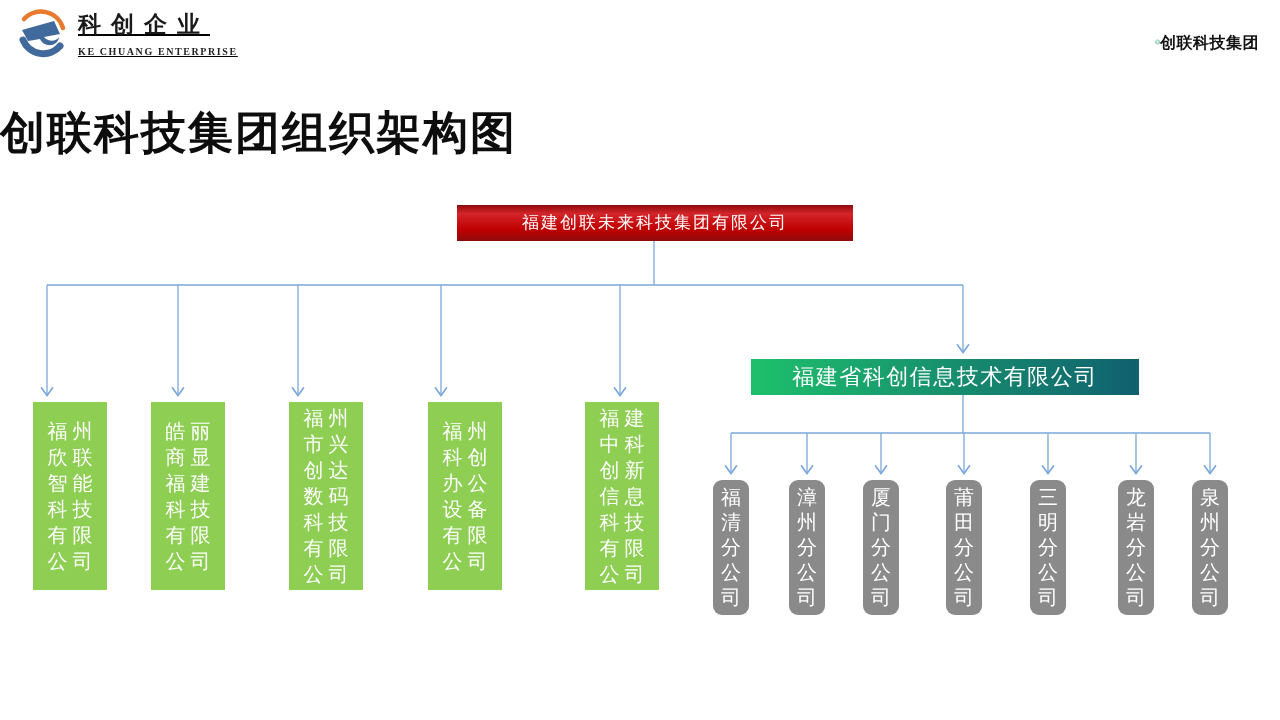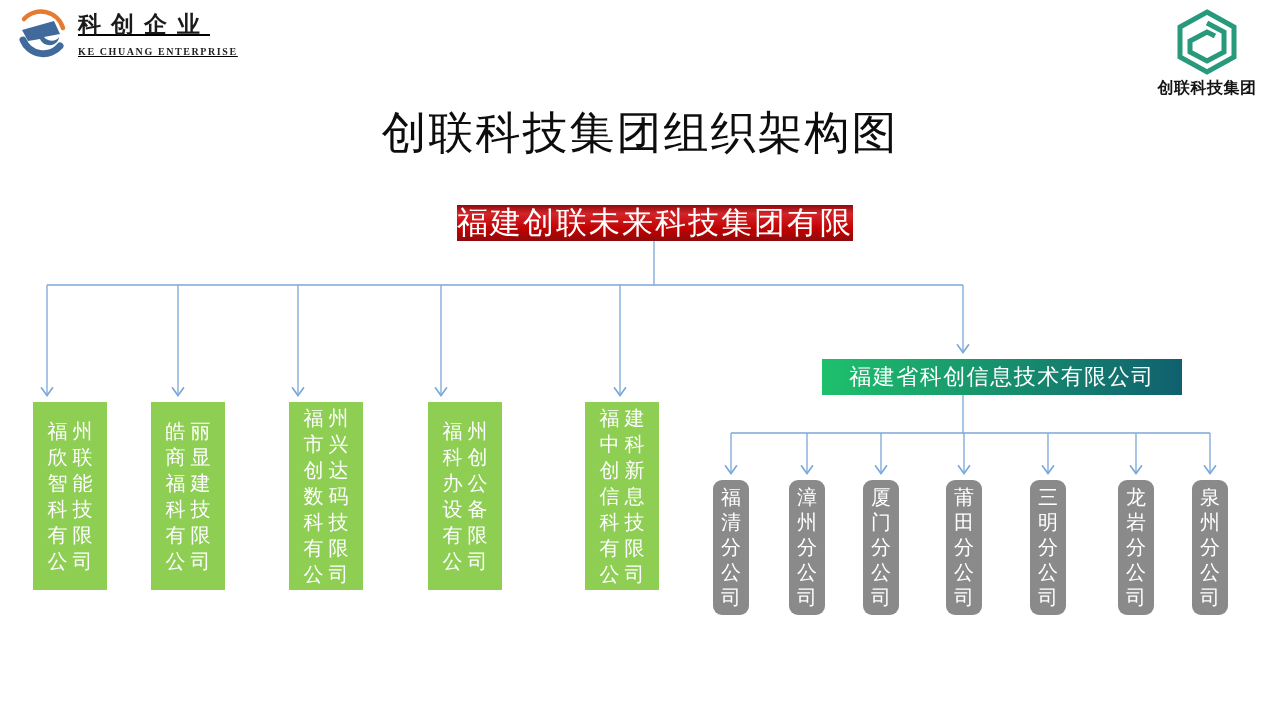--- a/index.html
+++ b/index.html
@@ -12,39 +12,39 @@
   }
   html,body{margin:0;padding:0;background:#fff;}
   body{font-family:"Liberation Serif","DejaVu Serif",serif;}
   #slide{position:relative;width:1280px;height:720px;background:#ffffff;overflow:hidden;}
 
   
   .logo-left{position:absolute;left:14px;top:6px;display:flex;align-items:flex-start;gap:8px;text-decoration:underline;}
   .logo-left .txt{display:flex;flex-direction:column;justify-content:center;padding-top:6px;}
   .logo-cn{font-size:23px;font-weight:bold;color:#1a1a1a;letter-spacing:10px;line-height:26px;white-space:nowrap;}
   .logo-en{font-size:10px;font-weight:bold;color:#222;letter-spacing:1.6px;line-height:14px;white-space:nowrap;margin-top:7px;}
-  .logo-right{position:absolute;left:1155px;top:8px;width:104px;display:flex;flex-direction:column;align-items:center;}
+  .logo-right{position:absolute;left:1155px;top:8px;width:104px;display:flex;flex-direction:row;align-items:center;}
   .logo-right .mark{width:64px;height:68px;}
   .logo-right .lbl{font-size:16px;font-weight:bold;color:#141414;letter-spacing:.5px;white-space:nowrap;
                    font-family:"Liberation Sans","DejaVu Sans",sans-serif;margin-top:2px;}
 
   
-  .page-title{position:absolute;left:0;top:103px;width:1280px;text-align:center;
-              font-size:45px;font-weight:normal;color:#0d0d0d;letter-spacing:2px;}
+  .page-title{position:absolute;left:0;top:103px;width:1280px;
+              font-size:45px;font-weight:bold;color:#0d0d0d;letter-spacing:2px;}
 
   
   svg.connectors{position:absolute;left:0;top:0;width:1280px;height:720px;pointer-events:none;}
   svg.connectors line{stroke:var(--connector);stroke-width:1.3;}
 
   
   .node{position:absolute;color:#fff;text-align:center;box-sizing:border-box;}
   .node-root{left:457px;top:205px;width:396px;height:36px;line-height:36px;
-             font-size:31px;letter-spacing:2px;
+             font-size:17px;letter-spacing:2px;
              background:linear-gradient(180deg,var(--root-red-dark) 0%,var(--root-red-light) 24%,var(--root-red) 68%,var(--root-red-dark) 100%);}
-  .node-mid{left:822px;top:359px;width:360px;height:36px;line-height:36px;
+  .node-mid{left:751px;top:359px;width:388px;height:36px;line-height:36px;
             font-size:22px;letter-spacing:1.5px;
             background:linear-gradient(90deg,var(--mid-green) 0%,var(--mid-teal) 100%);}
   .node-sub{top:402px;width:74px;height:188px;background:var(--sub-green);
             display:flex;align-items:center;justify-content:center;
             font-size:20px;line-height:26px;letter-spacing:5px;padding-left:5px;
             white-space:pre-line;}
   .node-branch{top:480px;width:36px;height:135px;background:var(--branch-gray);border-radius:9px;
                display:flex;align-items:center;justify-content:center;
                font-size:20px;line-height:25px;white-space:pre-line;}
   .sub-0{left:33px;} .sub-1{left:151px;} .sub-2{left:289px;} .sub-3{left:428px;} .sub-4{left:585px;}

